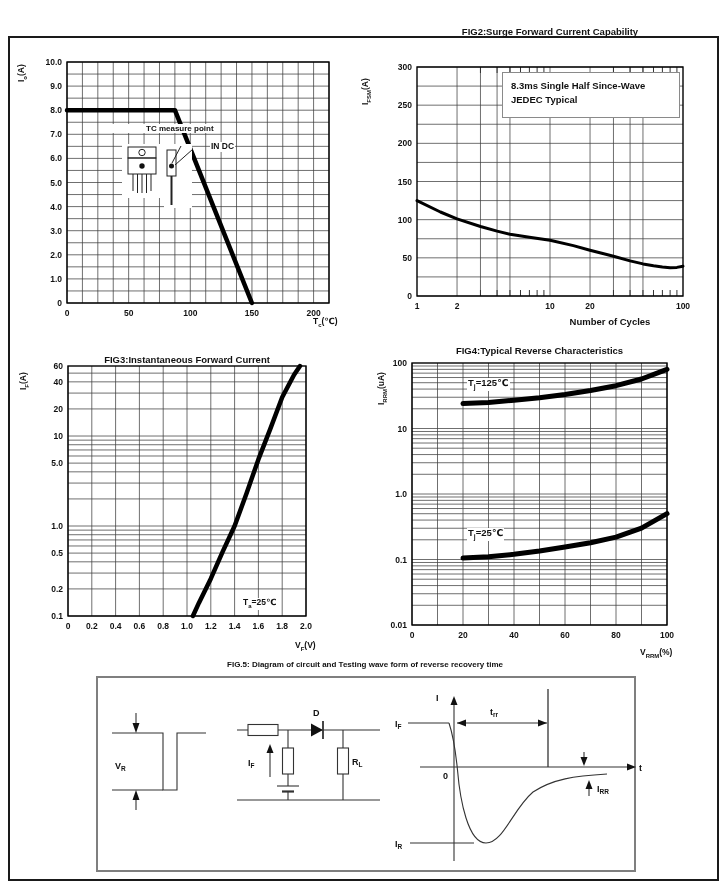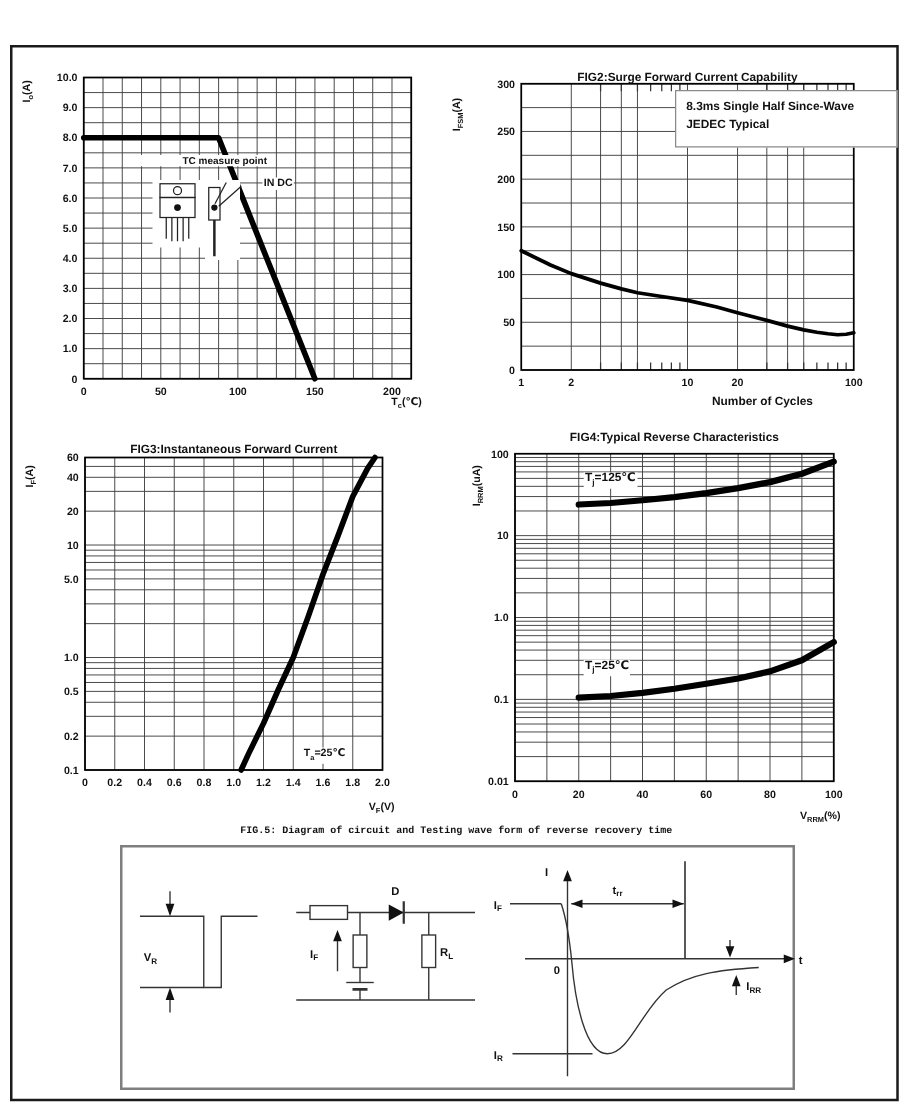--- a/index.html
+++ b/index.html
@@ -14,23 +14,23 @@
   .mtick{stroke:#333;stroke-width:1;}
   .frame{fill:none;stroke:#000;stroke-width:1.4;}
   .tick{font:bold 8.5px "Liberation Sans","DejaVu Sans",sans-serif;fill:#111;}
   .lbl{position:absolute;z-index:3;font-weight:bold;color:#111;line-height:1.15;white-space:nowrap;}
   .ctitle{position:absolute;z-index:3;font-size:9.5px;font-weight:bold;color:#111;text-align:center;white-space:nowrap;}
   .rot{transform:rotate(-90deg);transform-origin:0 0;font-size:8.5px;}
   .u{font-size:8.5px;}
   .inplot{background:#fff;padding:0 1px;}
   sub{font-size:70%;}
   #fig2-note{position:absolute;z-index:3;left:502px;top:72px;width:178px;height:46px;background:#fff;
-             border:1px solid #8a8a8a;font-size:9.5px;font-weight:bold;color:#111;padding:6px 0 0 8px;box-sizing:border-box;line-height:1.45;margin-left:38px;}
+             border:1px solid #8a8a8a;font-size:9.5px;font-weight:bold;color:#111;padding:6px 0 0 8px;box-sizing:border-box;line-height:1.45;}
   #fig5-box{position:absolute;z-index:0;left:96px;top:676px;width:536px;height:192px;border:2px solid #7f7f7f;}
-  #fig5-caption{position:absolute;z-index:3;left:115px;top:660px;width:500px;text-align:center;font-size:8px;font-weight:bold;color:#111;font-family:Liberation Mono, monospace;}
+  #fig5-caption{position:absolute;z-index:3;left:115px;top:660px;width:500px;text-align:center;font-size:8px;font-weight:bold;color:#111;}
   #deco-layer text{fill:#111;stroke:none;font:bold 9px "Liberation Sans","DejaVu Sans",sans-serif;}
   #deco-layer .svgsub{font-size:6.5px;}
   .mask{fill:#fff;stroke:none;}
 </style>
 </head>
 <body>
 
 <div id="page">
 
   <div id="content-box"></div>
@@ -355,21 +355,21 @@
         <text x="639" y="771">t</text>
         <text x="443" y="779">0</text>
         <text x="395" y="727"><tspan>I</tspan><tspan class="svgsub" dy="2">F</tspan></text>
         <text x="490" y="715"><tspan>t</tspan><tspan class="svgsub" dy="2">rr</tspan></text>
         <text x="395" y="847"><tspan>I</tspan><tspan class="svgsub" dy="2">R</tspan></text>
         <text x="597" y="792"><tspan>I</tspan><tspan class="svgsub" dy="2">RR</tspan></text>
       </g>
     </g>
   </svg>
 
-  <div class="ctitle" style="left:417px;top:57px;width:266px;">FIG2:Surge Forward Current Capability</div>
+  <div class="ctitle" style="left:417px;top:26px;width:266px;">FIG2:Surge Forward Current Capability</div>
   <div class="ctitle" style="left:68px;top:354px;width:238px;">FIG3:Instantaneous Forward Current</div>
   <div class="ctitle" style="left:412px;top:345px;width:255px;">FIG4:Typical Reverse Characteristics</div>
 
   <div class="lbl rot" style="left:17px;top:82px;"><span>I</span><sub>o</sub><span>(A)</span></div>
   <div class="lbl rot" style="left:361px;top:105px;"><span>I</span><sub>FSM</sub><span>(A)</span></div>
   <div class="lbl rot" style="left:19px;top:390px;"><span>I</span><sub>F</sub><span>(A)</span></div>
   <div class="lbl rot" style="left:377px;top:405px;"><span>I</span><sub>RRM</sub><span>(uA)</span></div>
 
   <div class="lbl u" style="left:313px;top:317px;"><span>T</span><sub>c</sub><span>(℃)</span></div>
   <div class="lbl" style="left:540px;top:317px;width:140px;text-align:center;font-size:9.5px;">Number of Cycles</div>

